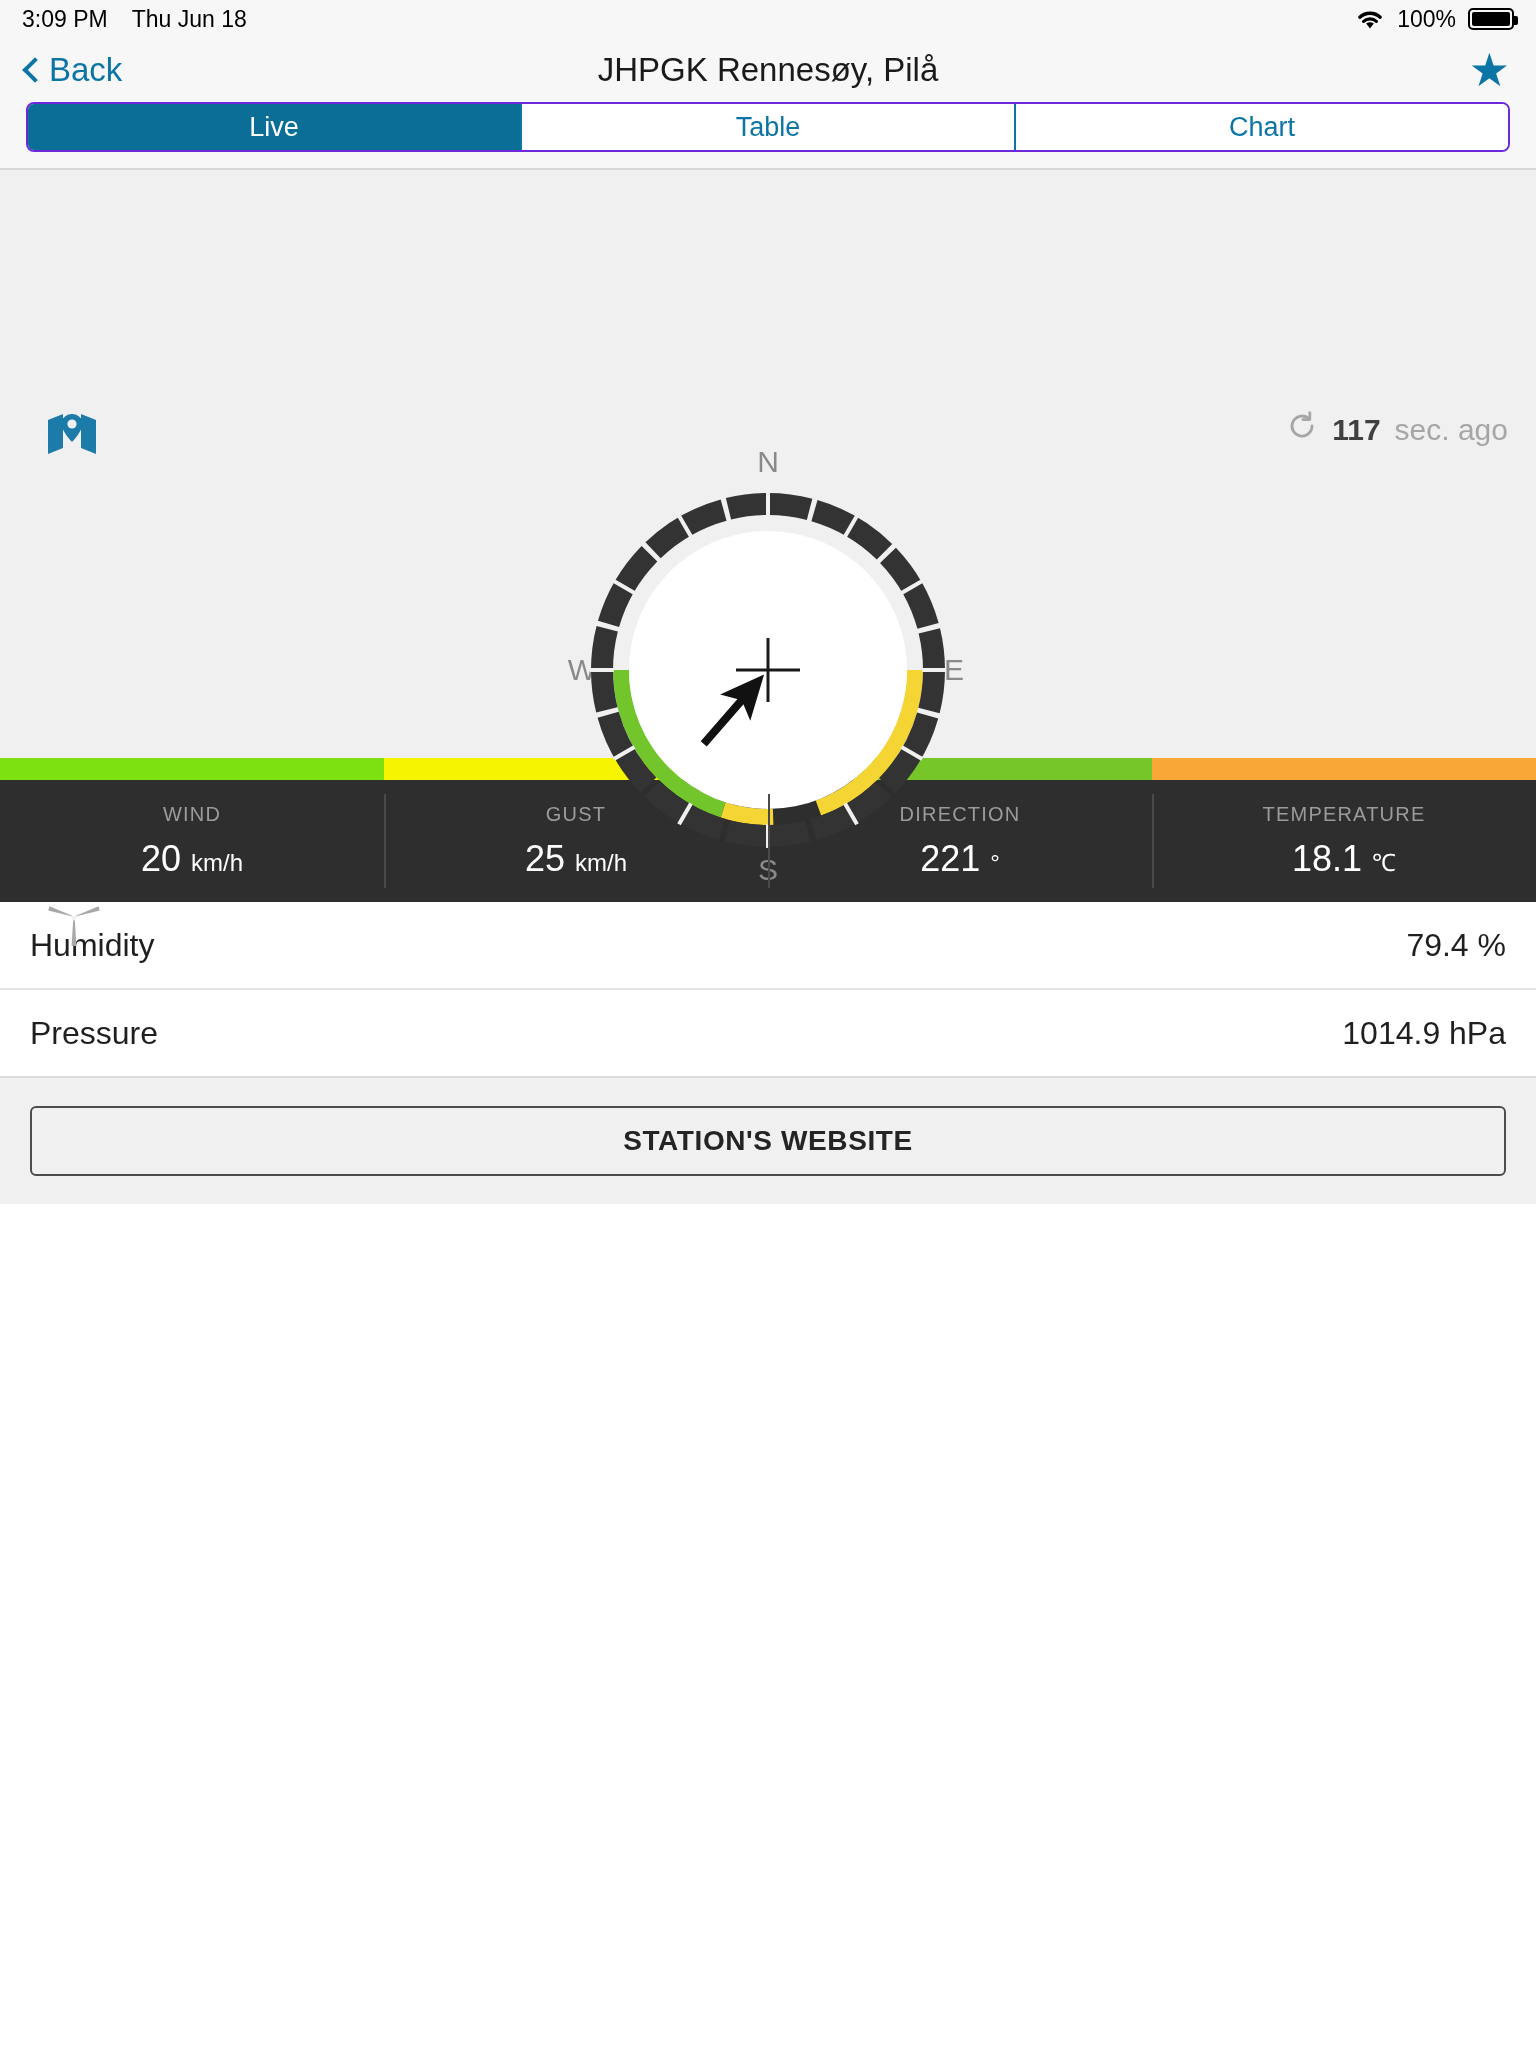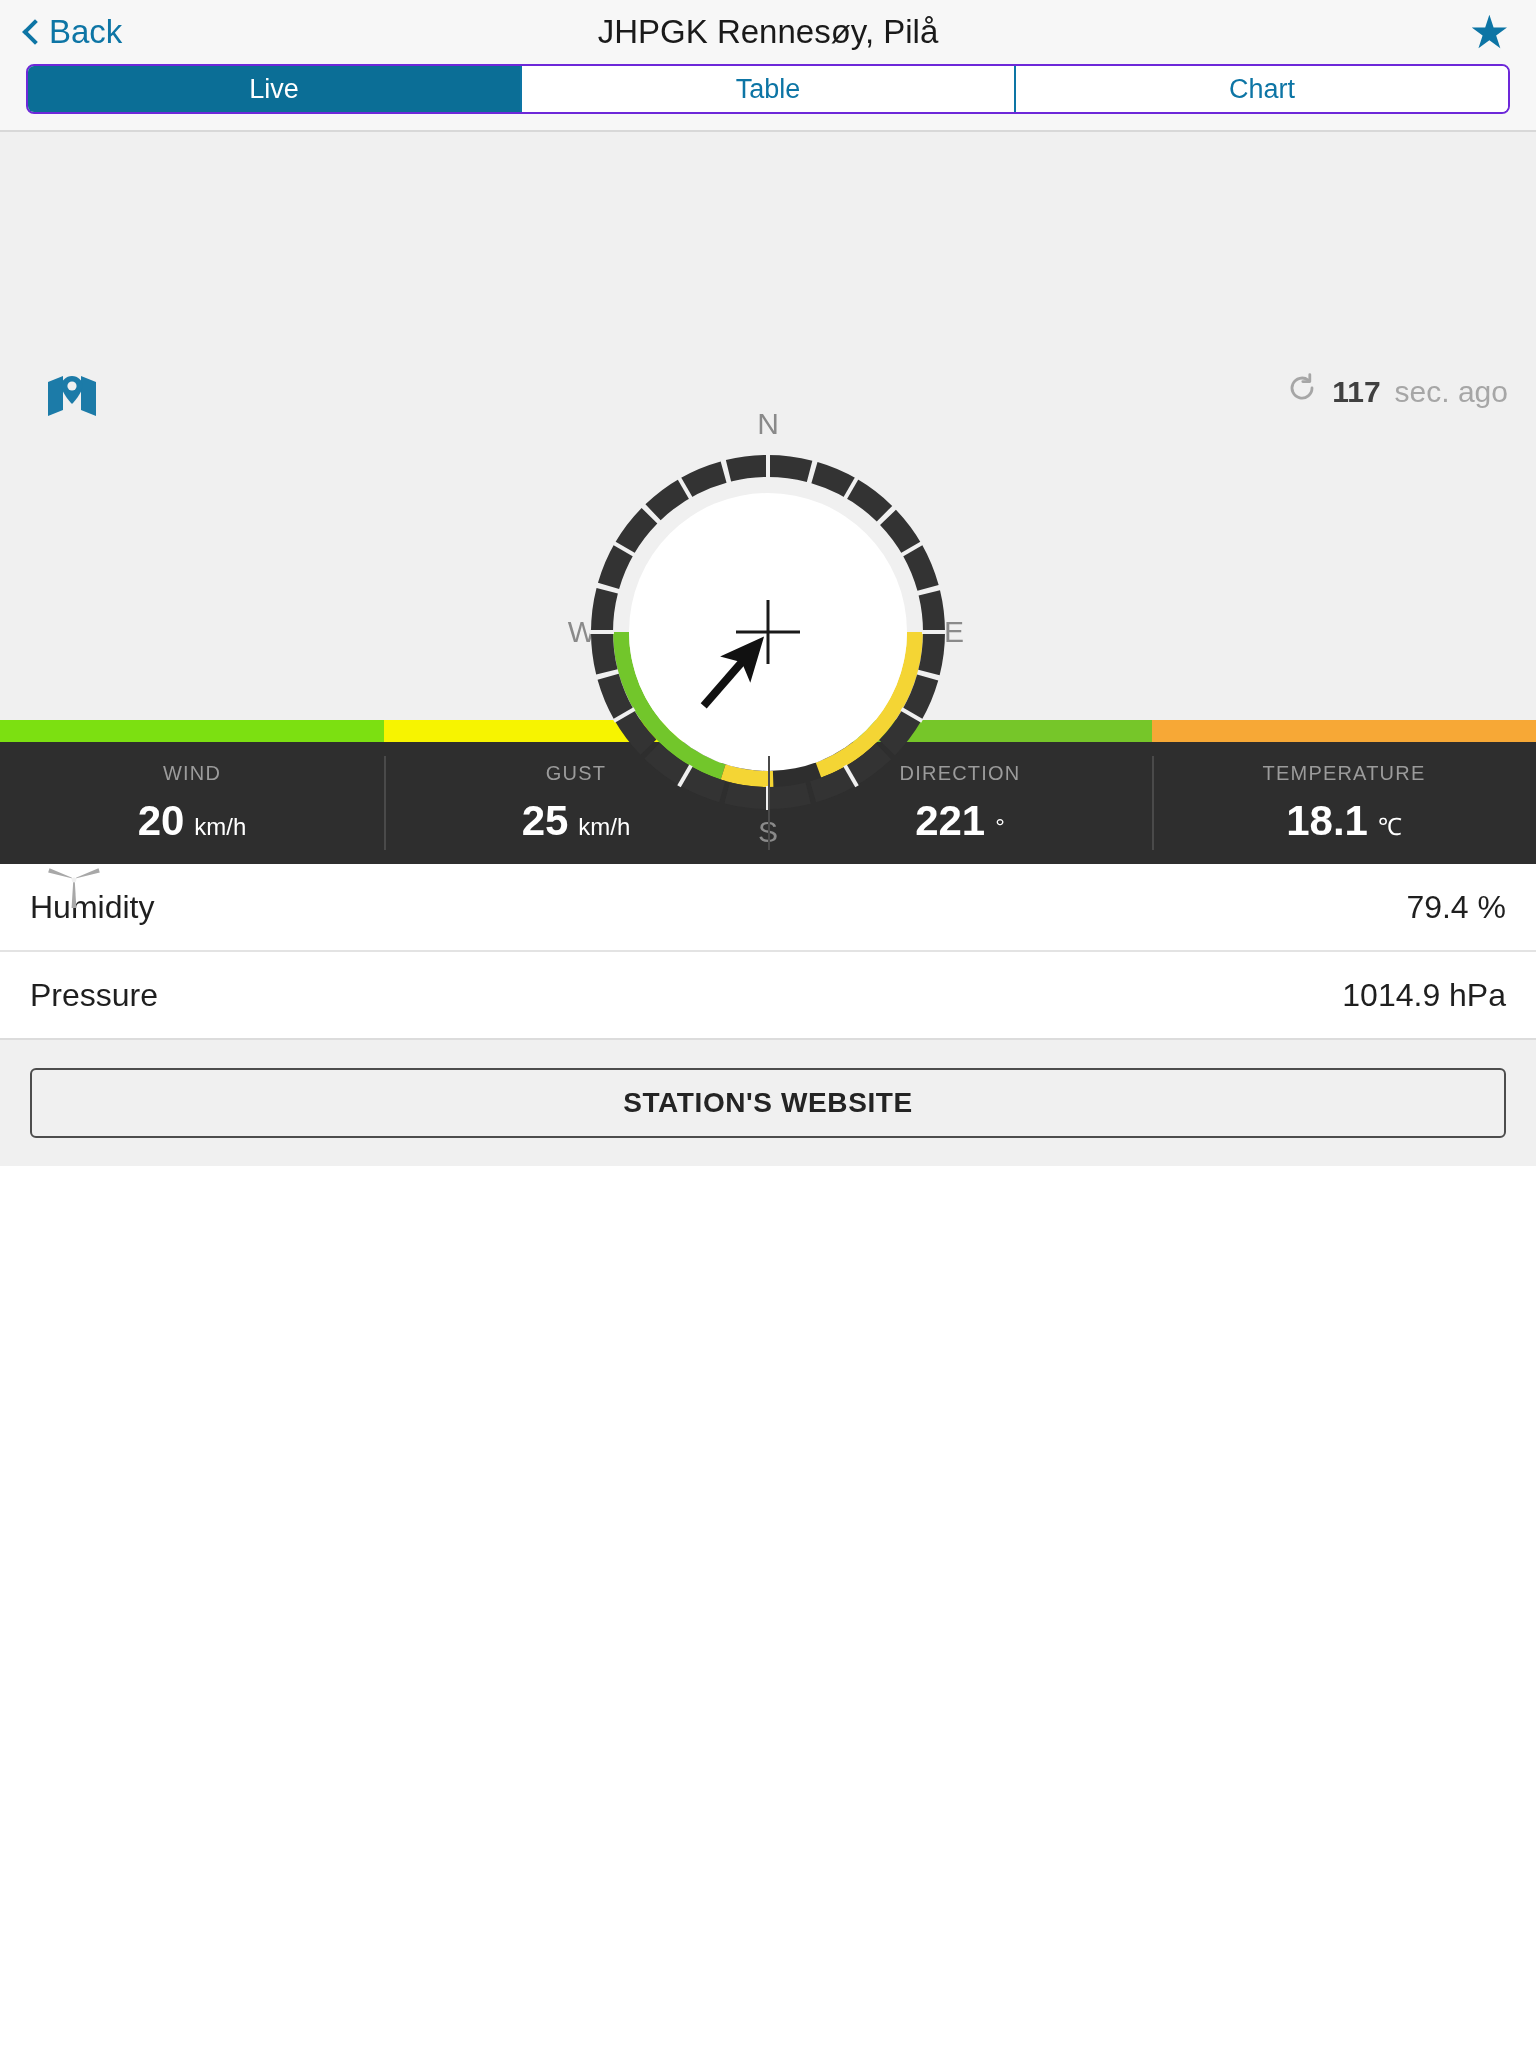--- a/index.html
+++ b/index.html
@@ -70,21 +70,21 @@
   
   .color-strip { display:flex; height: 22px; }
   .color-strip > div { flex:1; }
   .metrics { display:flex; background:#2e2e2e; height: 122px; }
   .metric { flex:1; display:flex; flex-direction:column; align-items:center; justify-content:center; position:relative; }
   .metric + .metric::before {
     content:""; position:absolute; left:0; top:14px; bottom:14px; width:2px; background:#4a4a4a;
   }
   .metric-label { color:#9b9b9b; font-size: 20px; letter-spacing: 1.2px; margin-bottom: 12px; }
   .metric-val { display:flex; align-items:baseline; gap:10px; color:#ffffff; }
-  .metric-num { font-size: 42px; font-weight: 700; }
+  .metric-num { font-size: 36px; font-weight: 400; }
   .metric-unit { font-size: 24px; font-weight: 500; }
 
   
   .rows { background:#ffffff; }
   .row {
     height: 88px; display:flex; align-items:center; justify-content:space-between;
     padding: 0 30px; font-size: 32px; color:#1f1f1f;
     border-bottom: 2px solid #e3e3e3;
   }
   .row:last-child { border-bottom: 2px solid #dcdcdc; }
@@ -96,20 +96,40 @@
     background: #f0f0f0; display:flex; align-items:center; justify-content:center;
     font-size: 28px; font-weight: 600; letter-spacing: .6px; color:#242424; cursor:pointer;
   }
   .filler { background:#ffffff; flex:1; }
 </style>
 </head>
 <body>
 
 <div id="app">
 
+  <div class="statusbar">
+    <div class="sb-left">
+      <span>3:09 PM</span>
+      <span>Thu Jun 18</span>
+    </div>
+    <div class="sb-spacer"></div>
+    <div class="sb-right">
+      <span class="wifi-ico">
+        <svg width="30" height="22" viewBox="0 0 30 22">
+          <path d="M15 20.5 L11.2 15.6 A6.3 6.3 0 0 1 18.8 15.6 Z" fill="#000"></path>
+          <path d="M4.8 9.2 A15 15 0 0 1 25.2 9.2" stroke="#000" stroke-width="3.4" fill="none" stroke-linecap="round"></path>
+          <path d="M8.6 13.4 A9.6 9.6 0 0 1 21.4 13.4" stroke="#000" stroke-width="3.2" fill="none" stroke-linecap="round"></path>
+        </svg>
+      </span>
+      <span>100%</span>
+      <span class="batt">
+          <span class="batt-fill"></span>
+        </span>
+    </div>
+  </div>
 
   <div class="navbar">
     <div class="back-btn">
       <span class="chev"></span>
       <span>Back</span>
     </div>
     <div class="nav-title">JHPGK Rennesøy, Pilå</div>
     <div class="star">★</div>
   </div>
 

